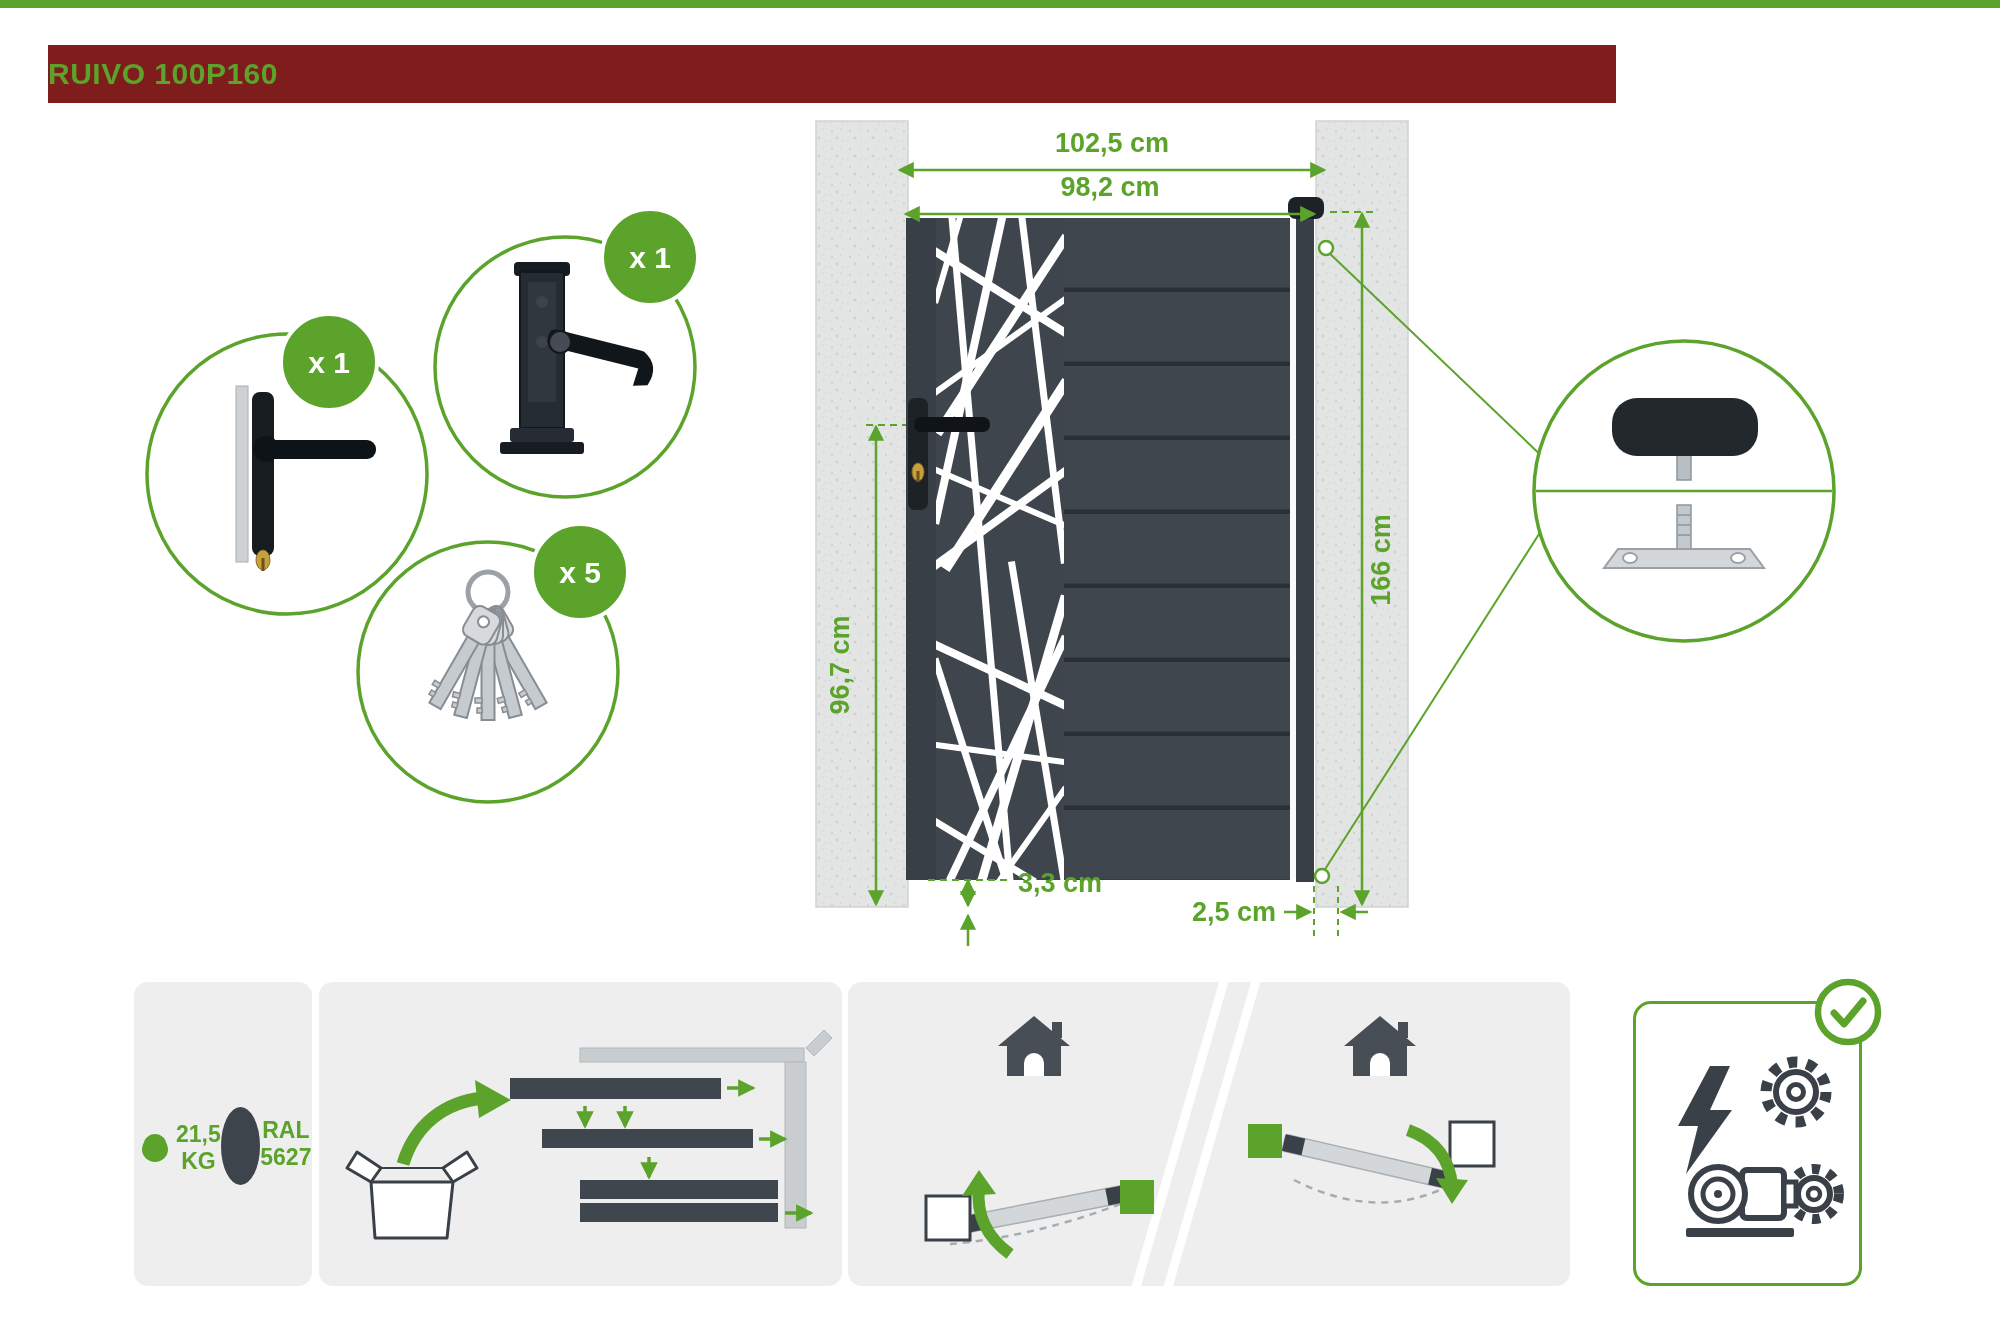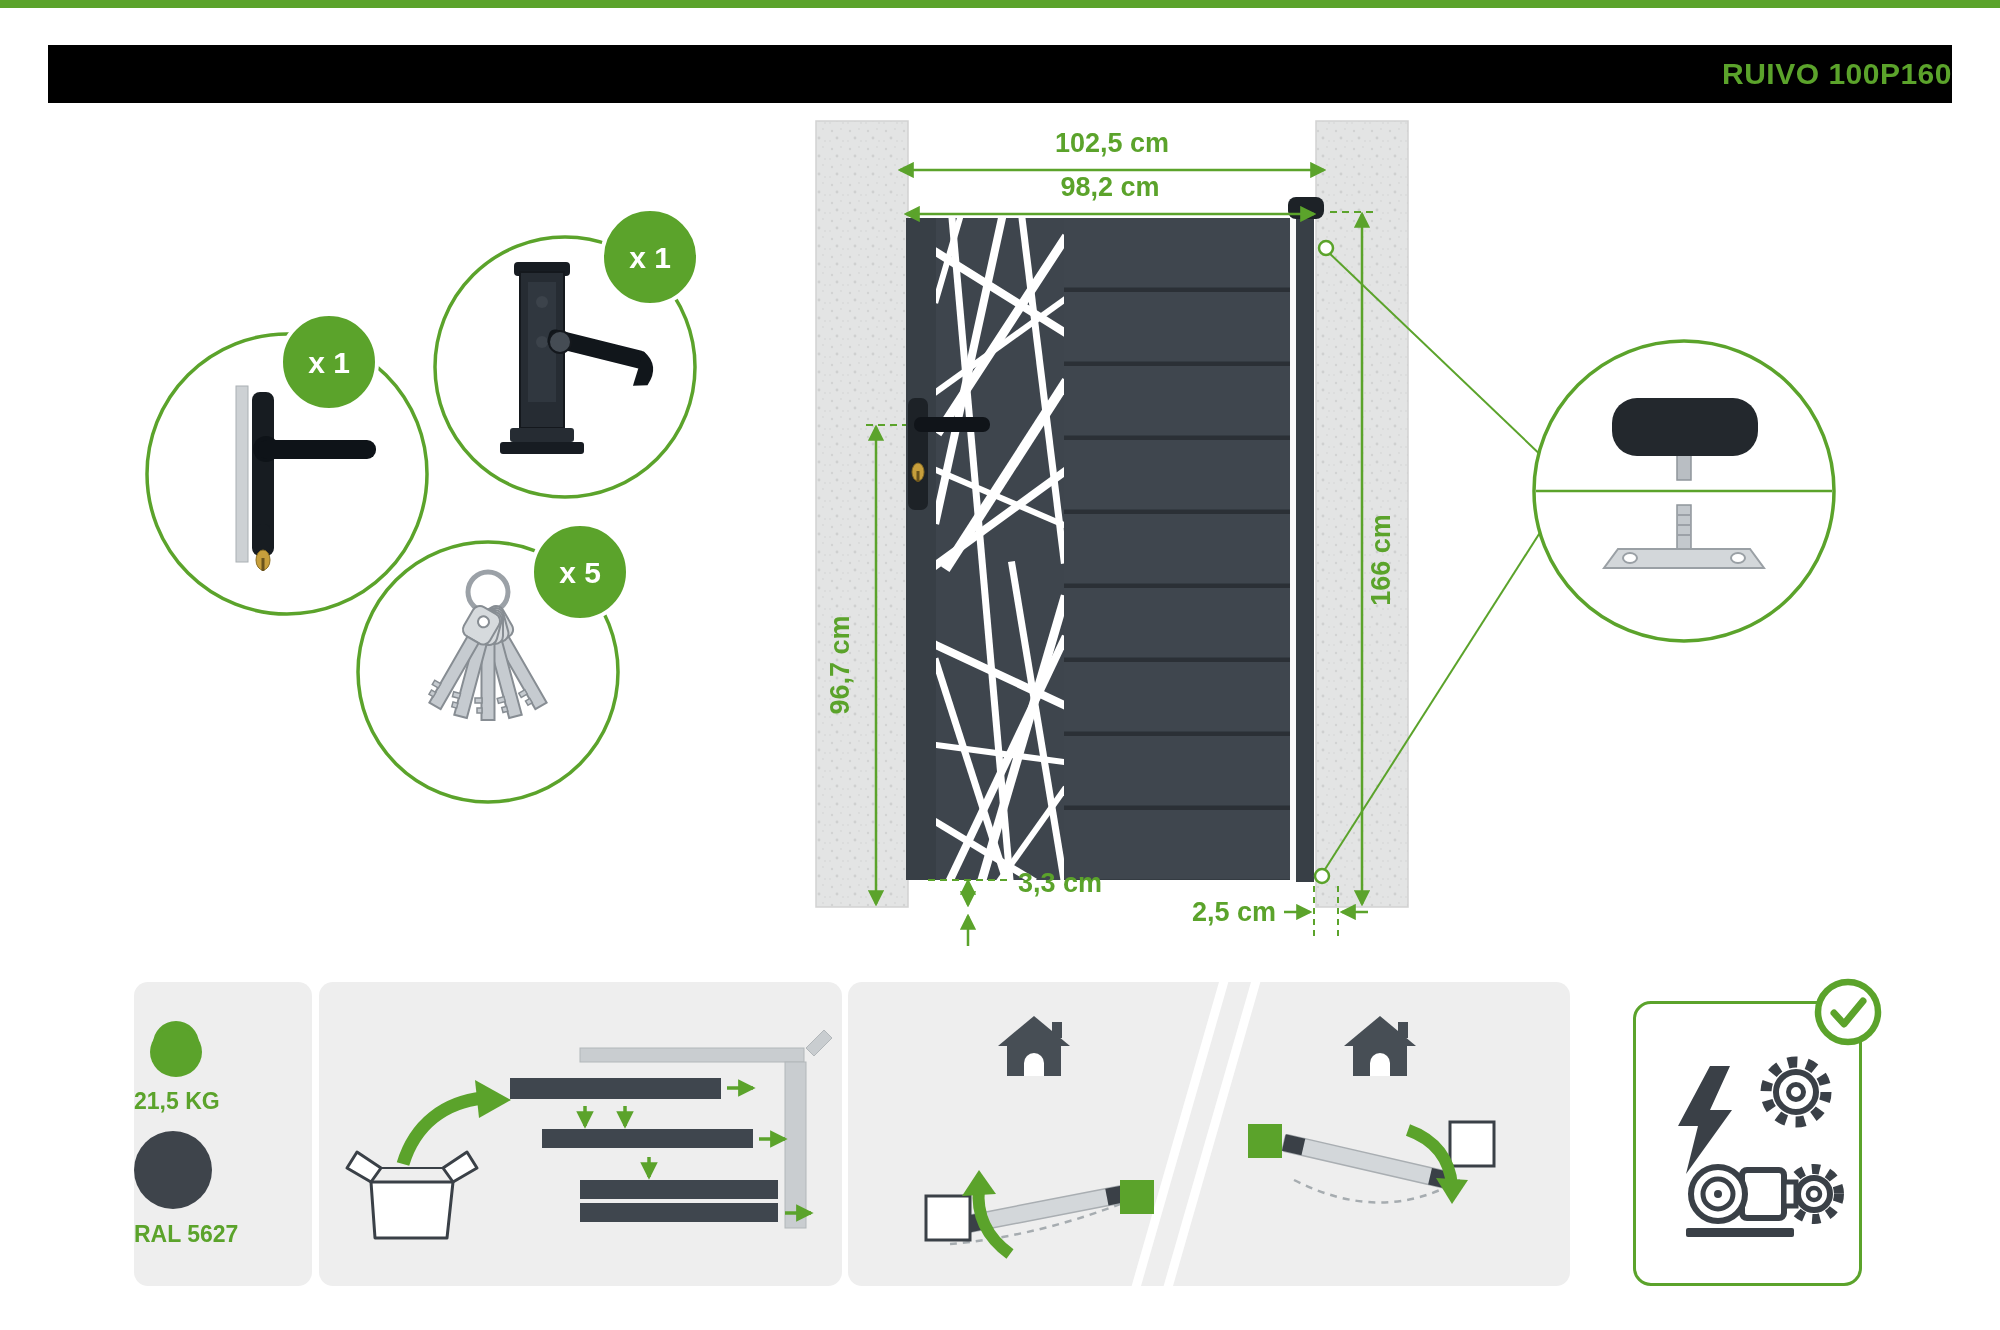--- a/index.html
+++ b/index.html
@@ -1,25 +1,25 @@
 <!DOCTYPE html>
 <html><head>
 <meta charset="utf-8">
 <style>
   html,body{margin:0;padding:0;background:#fff;}
   #app{position:relative;width:2000px;height:1330px;background:#fff;overflow:hidden;
        font-family:"Liberation Sans",sans-serif;}
   .topline{position:absolute;left:0;top:0;width:2000px;height:8px;background:#5ba32b;}
-  .header{position:absolute;left:48px;top:45px;width:1904px;height:58px;background:#000000;
-          display:flex;align-items:center;justify-content:flex-end;}
+  .header{position:absolute;left:48px;top:45px;width:1568px;height:58px;background:#7f1d1d;
+          display:flex;align-items:center;justify-content:flex-start;}
   .title{font-size:30px;font-weight:bold;color:#5ba32b;letter-spacing:.5px;}
   .main-svg{position:absolute;left:0;top:0;}
   .box{position:absolute;background:#eeeeee;border-radius:14px;overflow:hidden;}
-  #box1{left:134px;top:982px;width:178px;height:304px;display:flex;flex-direction:column;
-        align-items:flex-start;padding-top:20px;box-sizing:border-box;}
+  #box1{left:134px;top:982px;width:178px;height:304px;display:flex;
+        align-items:center;padding-top:20px;box-sizing:border-box;}
   #box2{left:319px;top:982px;width:523px;height:304px;}
   #box3{left:848px;top:982px;width:722px;height:304px;}
   #box4{position:absolute;left:1633px;top:1001px;width:229px;height:285px;background:#fff;
         border:3px solid #5ba32b;border-radius:18px;box-sizing:border-box;}
   #check-badge{position:absolute;left:1810px;top:974px;width:76px;height:76px;}
   .spec{font-size:23px;font-weight:bold;color:#5ba32b;text-align:center;}
   .swatch{width:78px;height:78px;border-radius:50%;background:#3e444b;margin:16px 0 12px 0;}
   .mt8{margin-top:8px;}
   text.dim{fill:#5ba32b;font-weight:bold;font-size:27px;}
   text.badge{fill:#ffffff;font-weight:bold;font-size:30px;}

